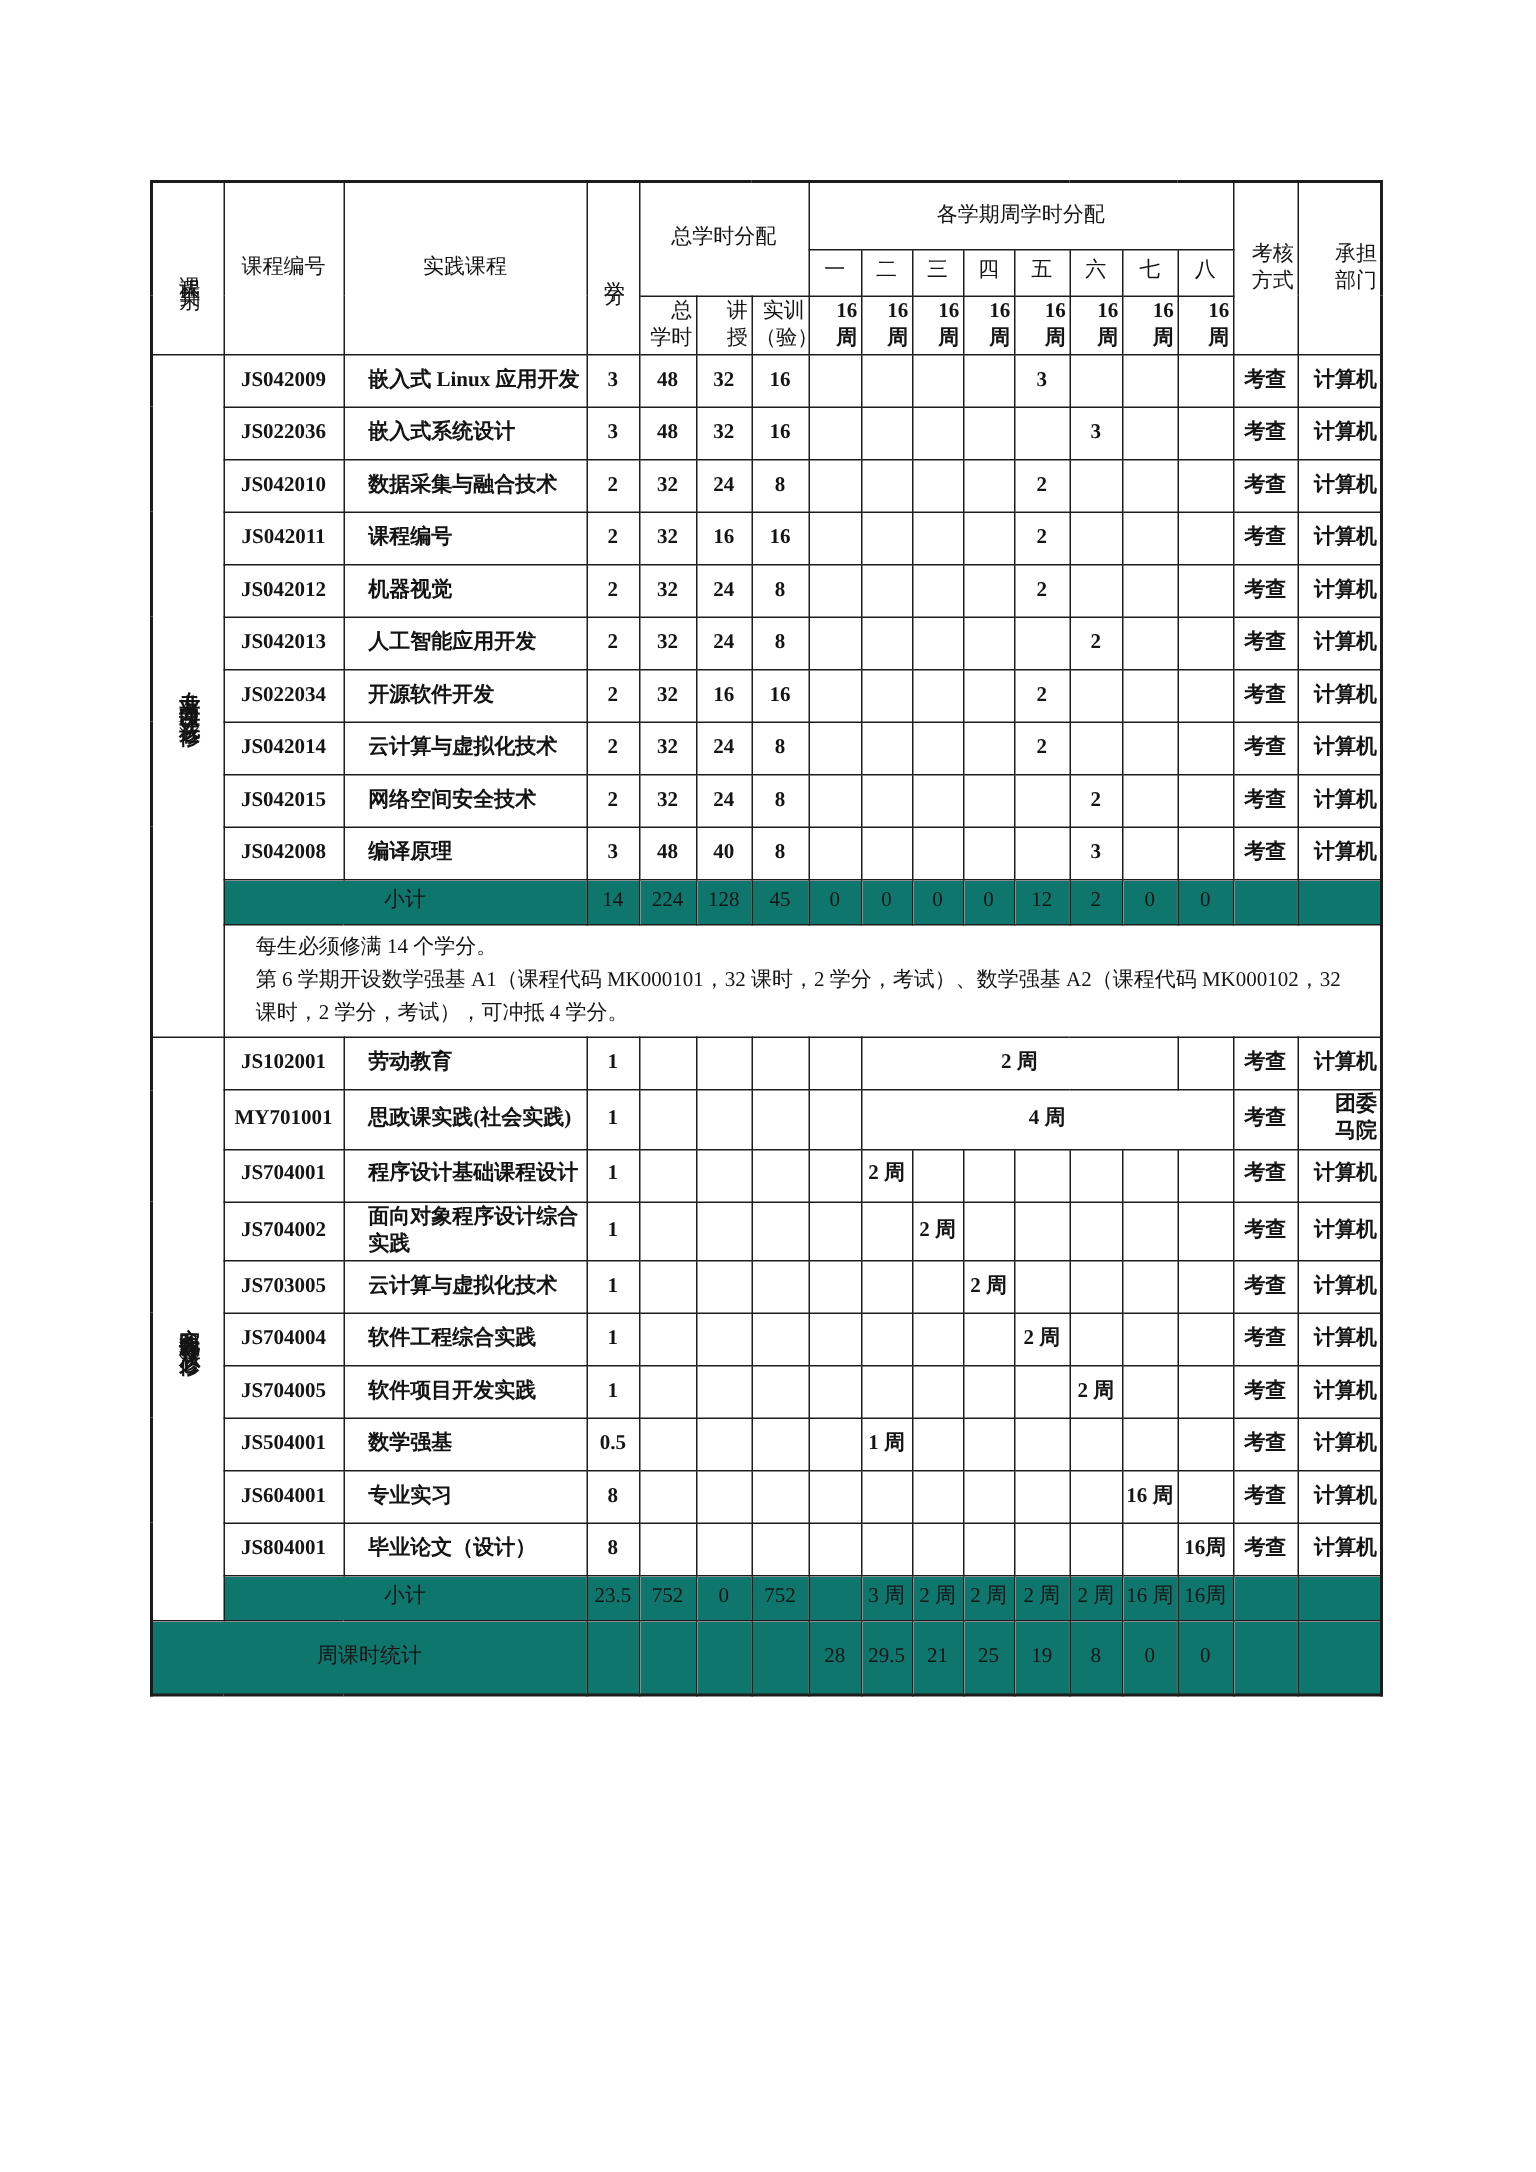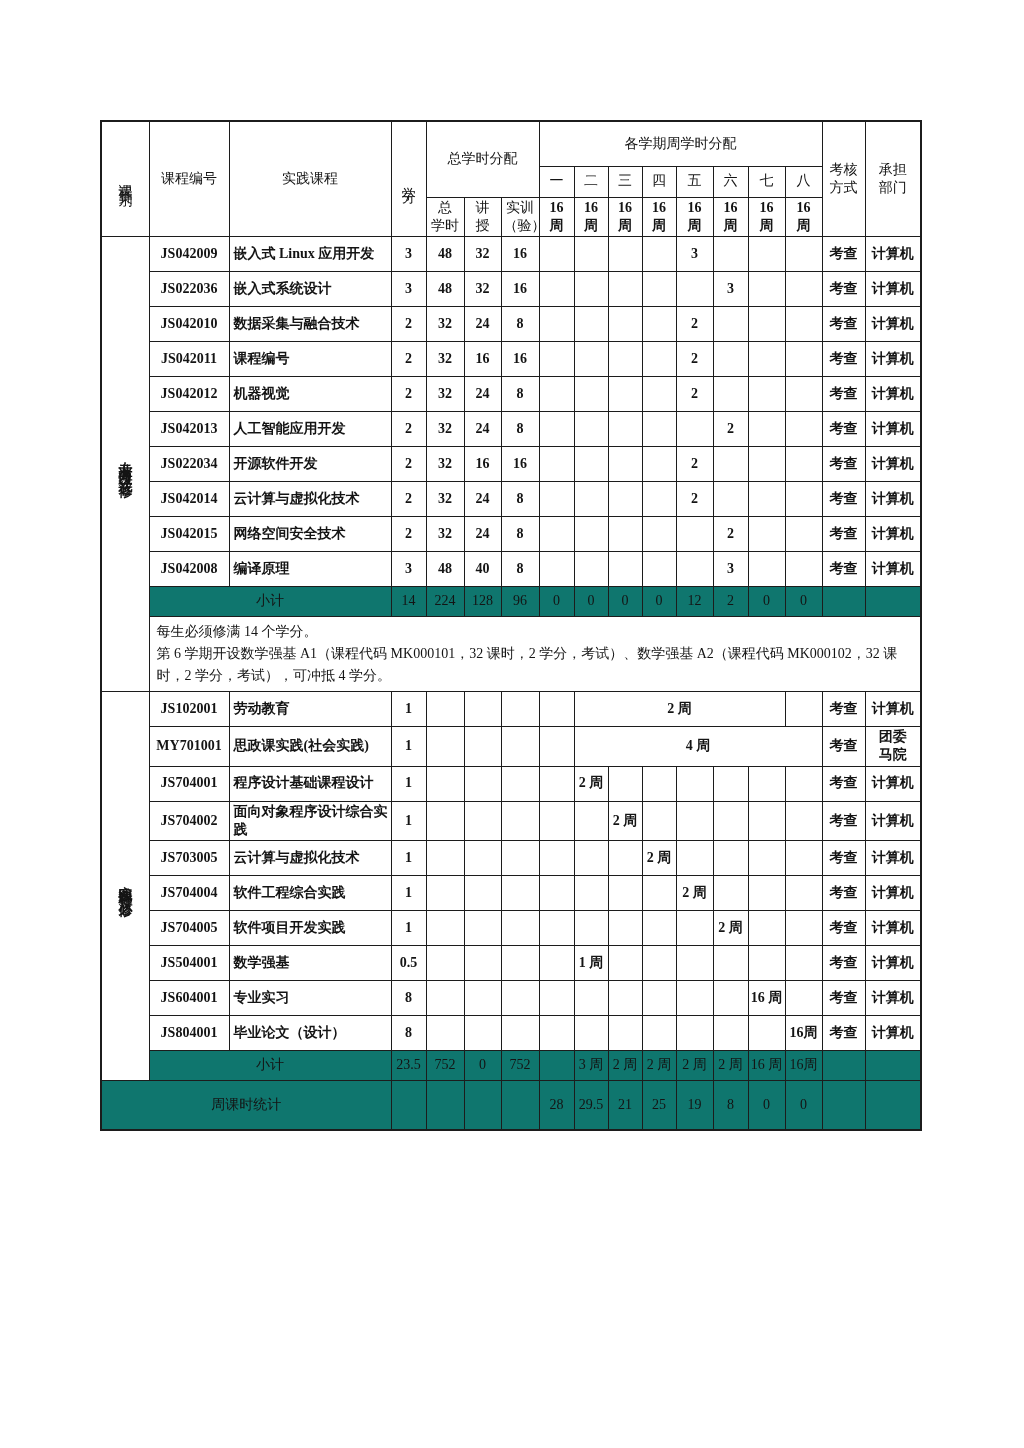--- a/index.html
+++ b/index.html
@@ -28,35 +28,35 @@
     padding: 1px 2px;
     overflow: hidden;
     line-height: 1.3;
   }
   tr.hr1 { height: 45px; }
   tr.hr2 { height: 31px; }
   tr.hr3 { height: 39px; }
   tr.course-row { height: 35px; font-weight: bold; }
   tr.subtotal-row { height: 30px; }
   tr.frow { height: 50px; }
-  .tl { text-align: left; padding-left: 4px; }
+  .tl { text-align: left; padding-left: 16px; }
   .gray td { background: #0f766e; }
-  .prewrap { white-space: pre-line; }
+  .prewrap { white-space: pre-line; text-align: right; }
   .bold { font-weight: bold; }
   .vtext {
     writing-mode: vertical-lr;
     text-orientation: upright;
     margin: 0 auto;
     letter-spacing: 3px;
     line-height: 1.1;
   }
   td.notes {
     text-align: left;
     vertical-align: top;
-    padding: 4px 7px;
+    padding: 4px 21px;
     line-height: 1.58;
     white-space: pre-line;
   }
 </style>
 </head>
 <body>
 
 <div class="page">
   <table class="curriculum">
     <colgroup>
@@ -312,21 +312,21 @@
           <td></td>
           <td></td>
           <td>考查</td>
           <td class="prewrap">计算机</td>
         </tr>
         <tr class="gray subtotal-row">
           <td colspan="2">小计</td>
           <td>14</td>
           <td>224</td>
           <td>128</td>
-          <td>96</td>
+          <td>45</td>
           <td>0</td>
           <td>0</td>
           <td>0</td>
           <td>0</td>
           <td>12</td>
           <td>2</td>
           <td>0</td>
           <td>0</td>
           <td></td>
           <td></td>

